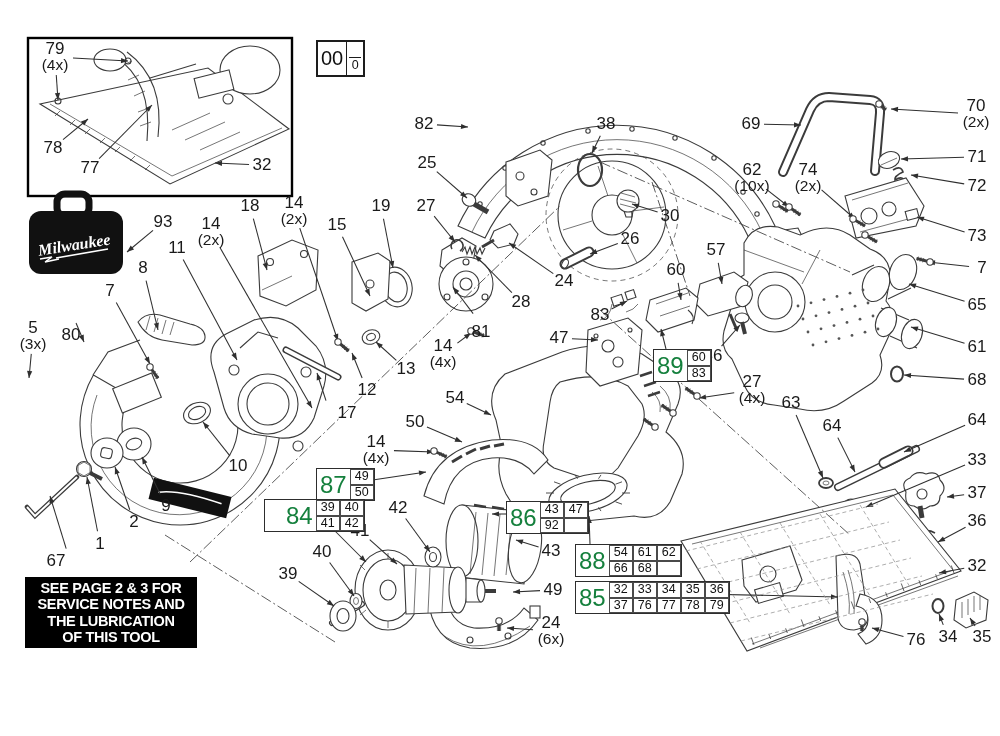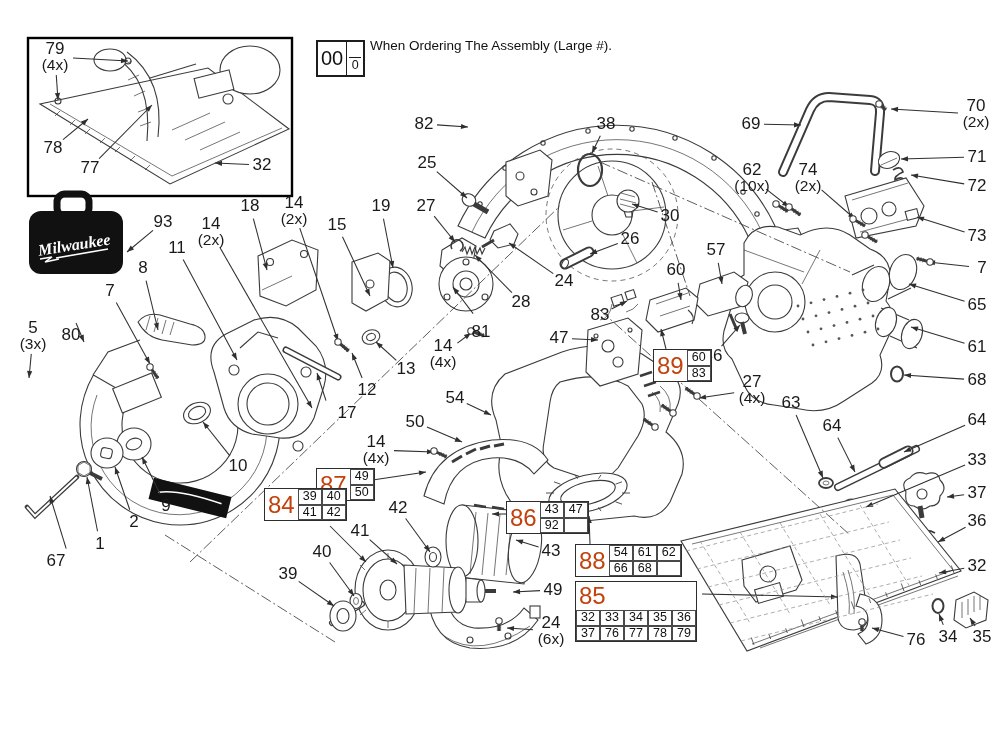--- a/index.html
+++ b/index.html
@@ -12,21 +12,21 @@
   .dd{fill:none;stroke:#4a4a4a;stroke-width:0.9;stroke-dasharray:11 3 2 3;}
   .ldr{stroke:#2f2f2f;stroke-width:1.05;}
   .arr{fill:#2f2f2f;stroke:none;}
   .tread{stroke:#999;stroke-width:0.8;}
   .dot{fill:#555;}
   .logo-text{fill:#fff;font-family:"Liberation Serif",serif;font-style:italic;font-weight:bold;font-size:16px;}
   .part-label{position:absolute;transform:translate(-50%,-50%);text-align:center;color:#1a1a1a;
               font-size:17px;line-height:1.02;white-space:nowrap;z-index:5;}
   .part-label .qty{font-size:15.5px;}
   .asm-box{position:absolute;display:flex;align-items:stretch;border:1.6px solid #2d2d2d;background:#fff;z-index:6;}
-  .asm-large{font-size:24px;color:#c2410c;padding:0 3px;display:flex;align-items:center;}
+  .asm-large{font-size:24px;color:#15803d;padding:0 3px;display:flex;align-items:center;}
   .asm-grid{display:grid;}
   .asm-cell{border:0.8px solid #4a4a4a;font-size:12.5px;color:#111;min-width:20px;height:13.5px;
             line-height:13.5px;text-align:center;padding:0 1px;}
   .example-box{position:absolute;left:316px;top:40px;display:flex;border:2px solid #1d1d1d;background:#fff;
                height:33px;z-index:6;}
   .ex-large{font-size:20px;color:#111;display:flex;align-items:center;padding:0 3px;}
   .ex-frac{width:16px;border-left:1.6px solid #1d1d1d;display:flex;flex-direction:column;}
   .ex-bar{height:46%;border-bottom:1.6px solid #1d1d1d;margin:0 2px;}
   .ex-small{font-size:12.5px;text-align:center;color:#111;}
   .example-text{position:absolute;left:370px;top:38px;color:#111;font-size:13.5px;line-height:15.5px;z-index:6;}
@@ -566,23 +566,28 @@
     </svg>
 
   <div class="example-box">
     <div class="ex-large">00</div>
     <div class="ex-frac">
       <div class="ex-bar"></div>
       <div class="ex-small">0</div>
     </div>
   </div>
   <div class="example-text">
-    <div>When Ordering The Assembly (Large #).</div>
   </div>
 
+  <div class="service-note">
+    <div>SEE PAGE 2 &amp; 3 FOR</div>
+    <div>SERVICE NOTES AND</div>
+    <div>THE LUBRICATION</div>
+    <div>OF THIS TOOL</div>
+  </div>
 
   <div id="labels">
       <div class="part-label" style="left: 55px; top: 57px;">
         <div>79</div>
         <div class="qty">(4x)</div>
       </div>
       <div class="part-label" style="left: 53px; top: 148px;">
         <div>78</div>
       </div>
       <div class="part-label" style="left: 90px; top: 168px;">
@@ -801,21 +806,21 @@
       </div>
     </div>
   <div id="boxes">
       <div class="asm-box" style="left: 316px; top: 468px;">
         <div class="asm-large">87</div>
         <div class="asm-grid" style="grid-template-columns: repeat(1, auto);">
           <div class="asm-cell">49</div>
           <div class="asm-cell">50</div>
         </div>
       </div>
-      <div class="asm-box" style="left: 264px; top: 488px;">
+      <div class="asm-box" style="left: 264px; top: 499px; padding-left: 18px;">
         <div class="asm-large">84</div>
         <div class="asm-grid" style="grid-template-columns: repeat(2, auto);">
           <div class="asm-cell">39</div>
           <div class="asm-cell">40</div>
           <div class="asm-cell">41</div>
           <div class="asm-cell">42</div>
         </div>
       </div>
       <div class="asm-box" style="left: 506px; top: 501px;">
         <div class="asm-large">86</div>
@@ -830,21 +835,21 @@
         <div class="asm-large">88</div>
         <div class="asm-grid" style="grid-template-columns: repeat(3, auto);">
           <div class="asm-cell">54</div>
           <div class="asm-cell">61</div>
           <div class="asm-cell">62</div>
           <div class="asm-cell">66</div>
           <div class="asm-cell">68</div>
           <div class="asm-cell"></div>
         </div>
       </div>
-      <div class="asm-box" style="left: 575px; top: 581px; flex-direction: column;">
+      <div class="asm-box" style="left: 575px; top: 581px;">
         <div class="asm-large">85</div>
         <div class="asm-grid" style="grid-template-columns: repeat(5, auto);">
           <div class="asm-cell">32</div>
           <div class="asm-cell">33</div>
           <div class="asm-cell">34</div>
           <div class="asm-cell">35</div>
           <div class="asm-cell">36</div>
           <div class="asm-cell">37</div>
           <div class="asm-cell">76</div>
           <div class="asm-cell">77</div>

